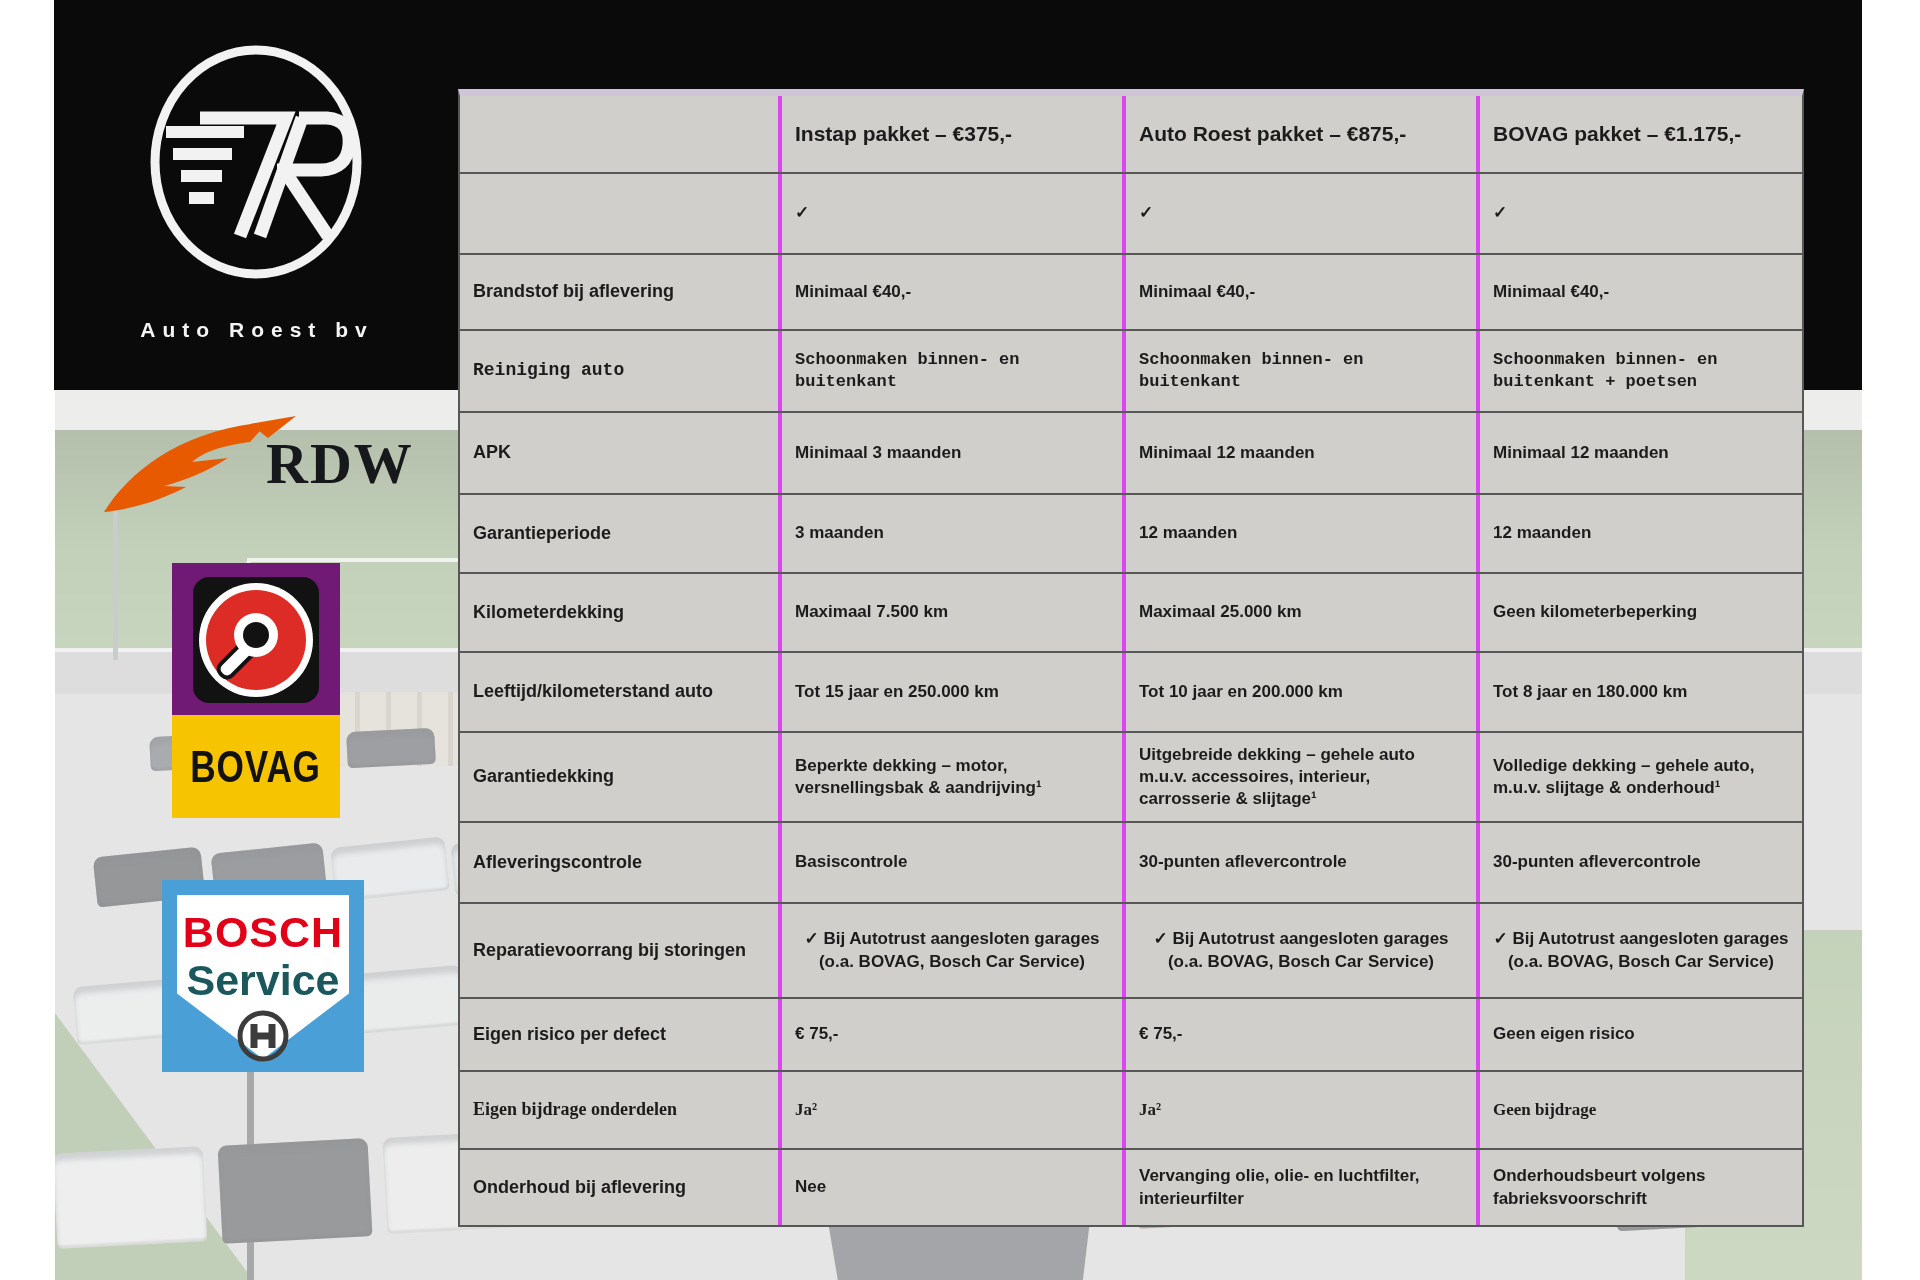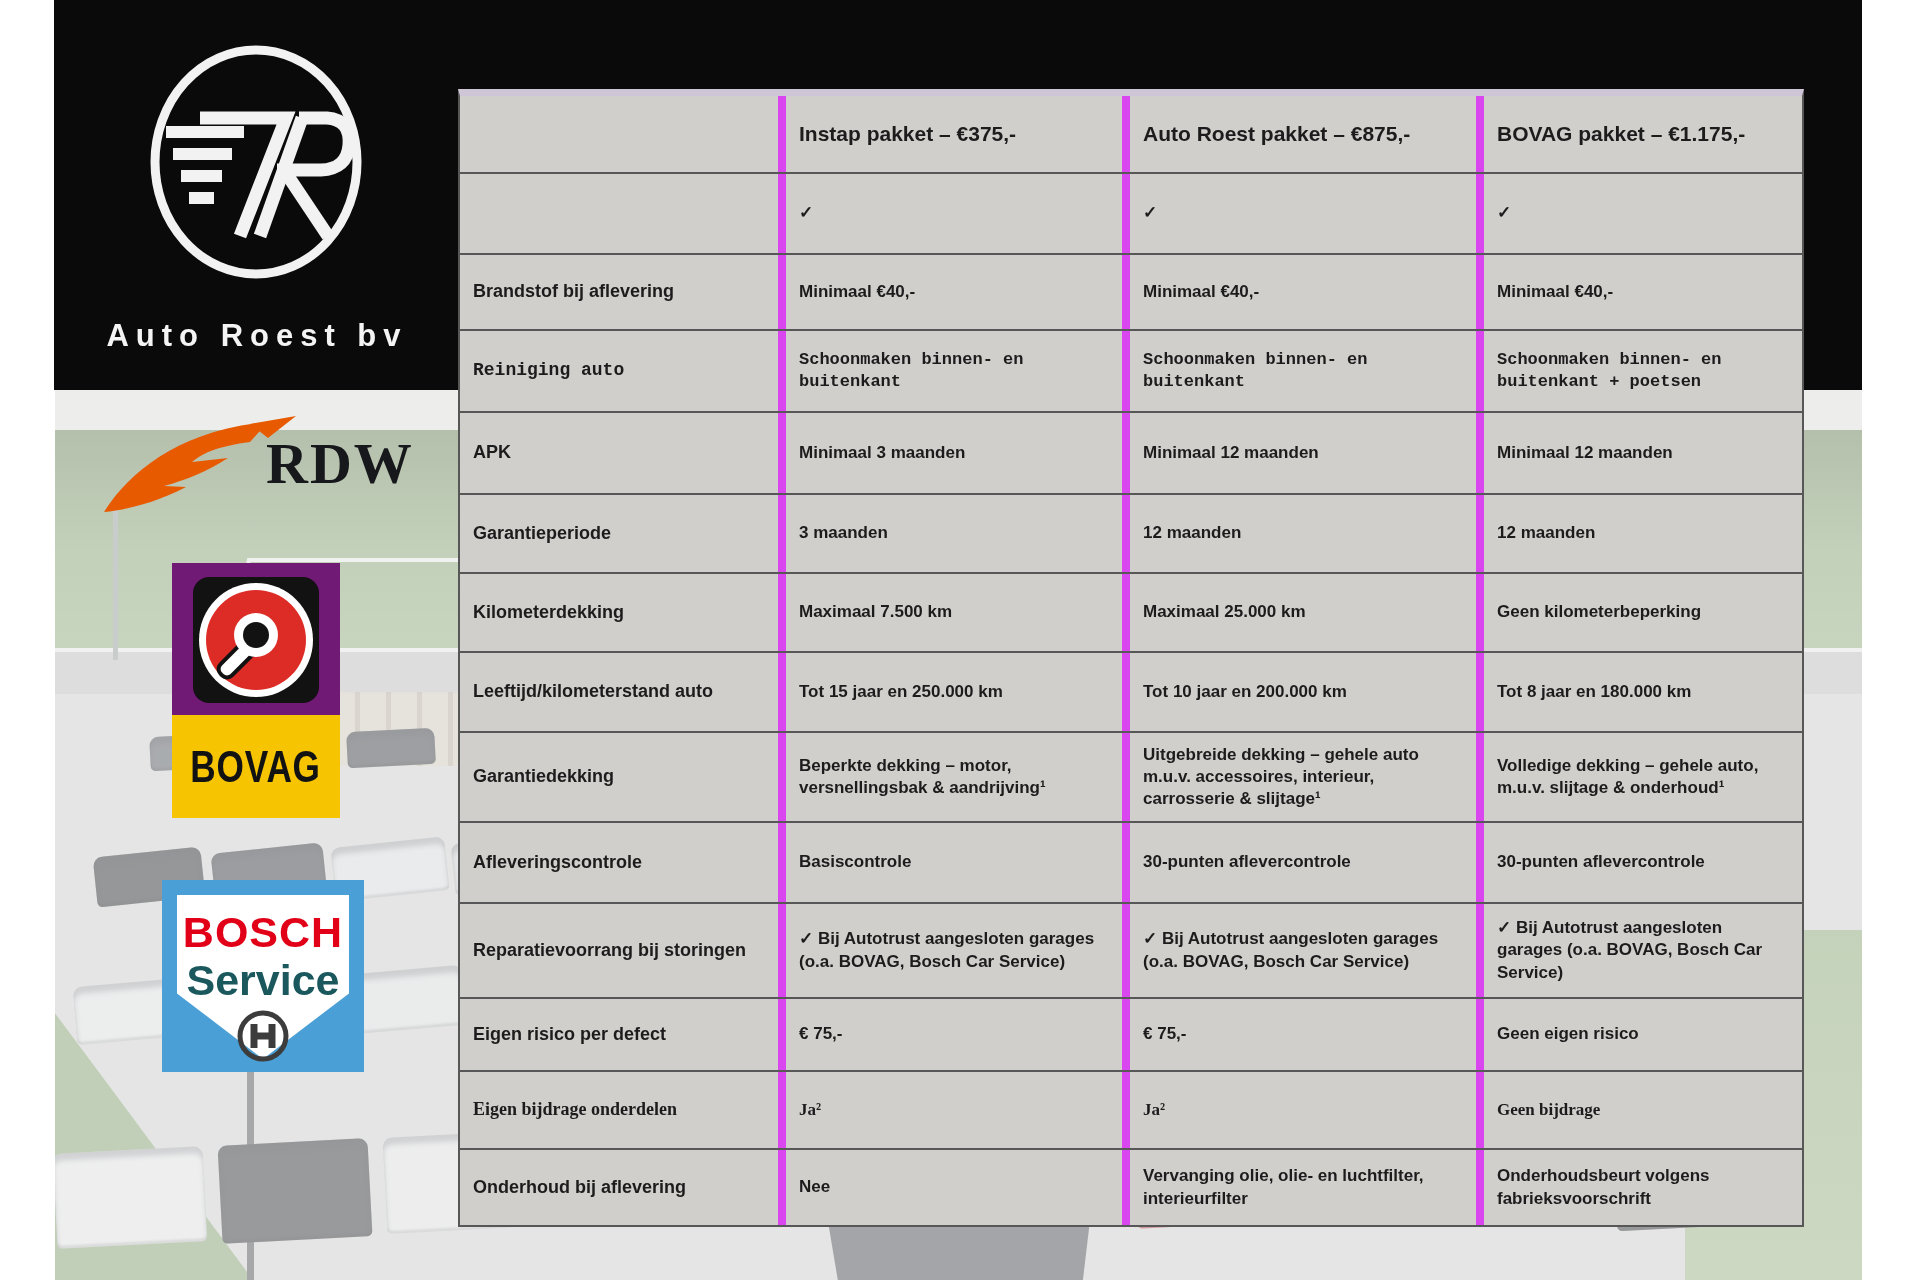--- a/index.html
+++ b/index.html
@@ -35,21 +35,21 @@
   .photo .canopy{position:absolute;left:760px;top:690px;width:285px;height:200px;background:#3c4147;
         clip-path:polygon(8% 100%,0 32%,50% 0,100% 28%,94% 100%);}
   .photo .car{position:absolute;border-radius:9px 9px 5px 5px;
         box-shadow:inset 0 7px 5px rgba(24,27,33,.30), inset 0 -3px 2px rgba(0,0,0,.18);}
   .photo .wash{position:absolute;inset:0;background:rgba(255,255,255,.53);}
 
   
   .banner{position:absolute;left:54px;top:0;width:1808px;height:390px;background:#0a0a0a;}
   .logo-mark{position:absolute;left:82px;top:28px;}
   .brand-name{position:absolute;left:28px;top:318px;width:350px;text-align:center;
-        color:#f4f4f4;font-size:31px;font-weight:bold;letter-spacing:7px;white-space:nowrap;}
+        color:#f4f4f4;font-size:21px;font-weight:bold;letter-spacing:7px;white-space:nowrap;}
 
   
   .rdw{position:absolute;left:100px;top:412px;display:flex;align-items:center;}
   .rdw-text{font-family:"Liberation Serif",serif;font-weight:bold;font-size:58px;color:#17181c;
         letter-spacing:2px;margin-left:-34px;margin-top:-6px;}
 
   .bovag{position:absolute;left:172px;top:563px;width:168px;height:255px;background:#701a75;
         display:flex;flex-direction:column;align-items:center;}
   .bovag-emblem{margin-top:12px;}
   .bovag-band{width:100%;flex:1;margin-top:10px;background:#f6c400;
@@ -64,21 +64,21 @@
   .bosch-red{top:28px;font-size:43px;color:#e10017;letter-spacing:1px;}
   .bosch-teal{top:76px;font-size:43px;color:#1a585d;}
   .bosch-armature{position:absolute;left:50%;top:128px;transform:translateX(-50%);}
 
   
   .tbl{position:absolute;left:458px;top:89px;width:1342px;background:#d1cfcc;
        border:2px solid #575757;border-top:7px solid #cec6d7;box-sizing:content-box;}
   .trow{display:flex;border-top:2px solid #575757;}
   .trow:first-child{border-top:none;}
   .tcell{flex:0 0 auto;box-sizing:border-box;display:flex;align-items:center;
-         padding:0 13px;border-left:8px solid #d946ef;font-weight:bold;color:#1c1c1c;
+         padding:0 13px;border-left:4px solid #d946ef;font-weight:bold;color:#1c1c1c;
          line-height:1.3;overflow:hidden;}
   .tcell:first-child{border-left:none;}
   .c0{flex-basis:318px;}
   .c1{flex-basis:344px;}
   .c2{flex-basis:354px;}
   .c3{flex-basis:326px;}
   .head{font-size:21px;}
   .lbl{font-size:18px;}
   .val{font-size:17px;}
 </style>
@@ -249,21 +249,21 @@
         <div class="tcell c1 val">Beperkte dekking – motor, versnellingsbak &amp; aandrijving¹</div>
         <div class="tcell c2 val">Uitgebreide dekking – gehele auto m.u.v. accessoires, interieur, carrosserie &amp; slijtage¹</div>
         <div class="tcell c3 val">Volledige dekking – gehele auto, m.u.v. slijtage &amp; onderhoud¹</div>
       </div>
       <div class="trow" style="height: 79px;">
         <div class="tcell c0 lbl">Afleveringscontrole</div>
         <div class="tcell c1 val">Basiscontrole</div>
         <div class="tcell c2 val">30-punten aflevercontrole</div>
         <div class="tcell c3 val">30-punten aflevercontrole</div>
       </div>
-      <div class="trow" style="height: 93px;">
+      <div class="trow" style="height: 93px; text-align: center;">
         <div class="tcell c0 lbl">Reparatievoorrang bij storingen</div>
         <div class="tcell c1 val">✓ Bij Autotrust aangesloten garages (o.a. BOVAG, Bosch Car Service)</div>
         <div class="tcell c2 val">✓ Bij Autotrust aangesloten garages (o.a. BOVAG, Bosch Car Service)</div>
         <div class="tcell c3 val">✓ Bij Autotrust aangesloten garages (o.a. BOVAG, Bosch Car Service)</div>
       </div>
       <div class="trow" style="height: 71px;">
         <div class="tcell c0 lbl">Eigen risico per defect</div>
         <div class="tcell c1 val">€ 75,-</div>
         <div class="tcell c2 val">€ 75,-</div>
         <div class="tcell c3 val">Geen eigen risico</div>

